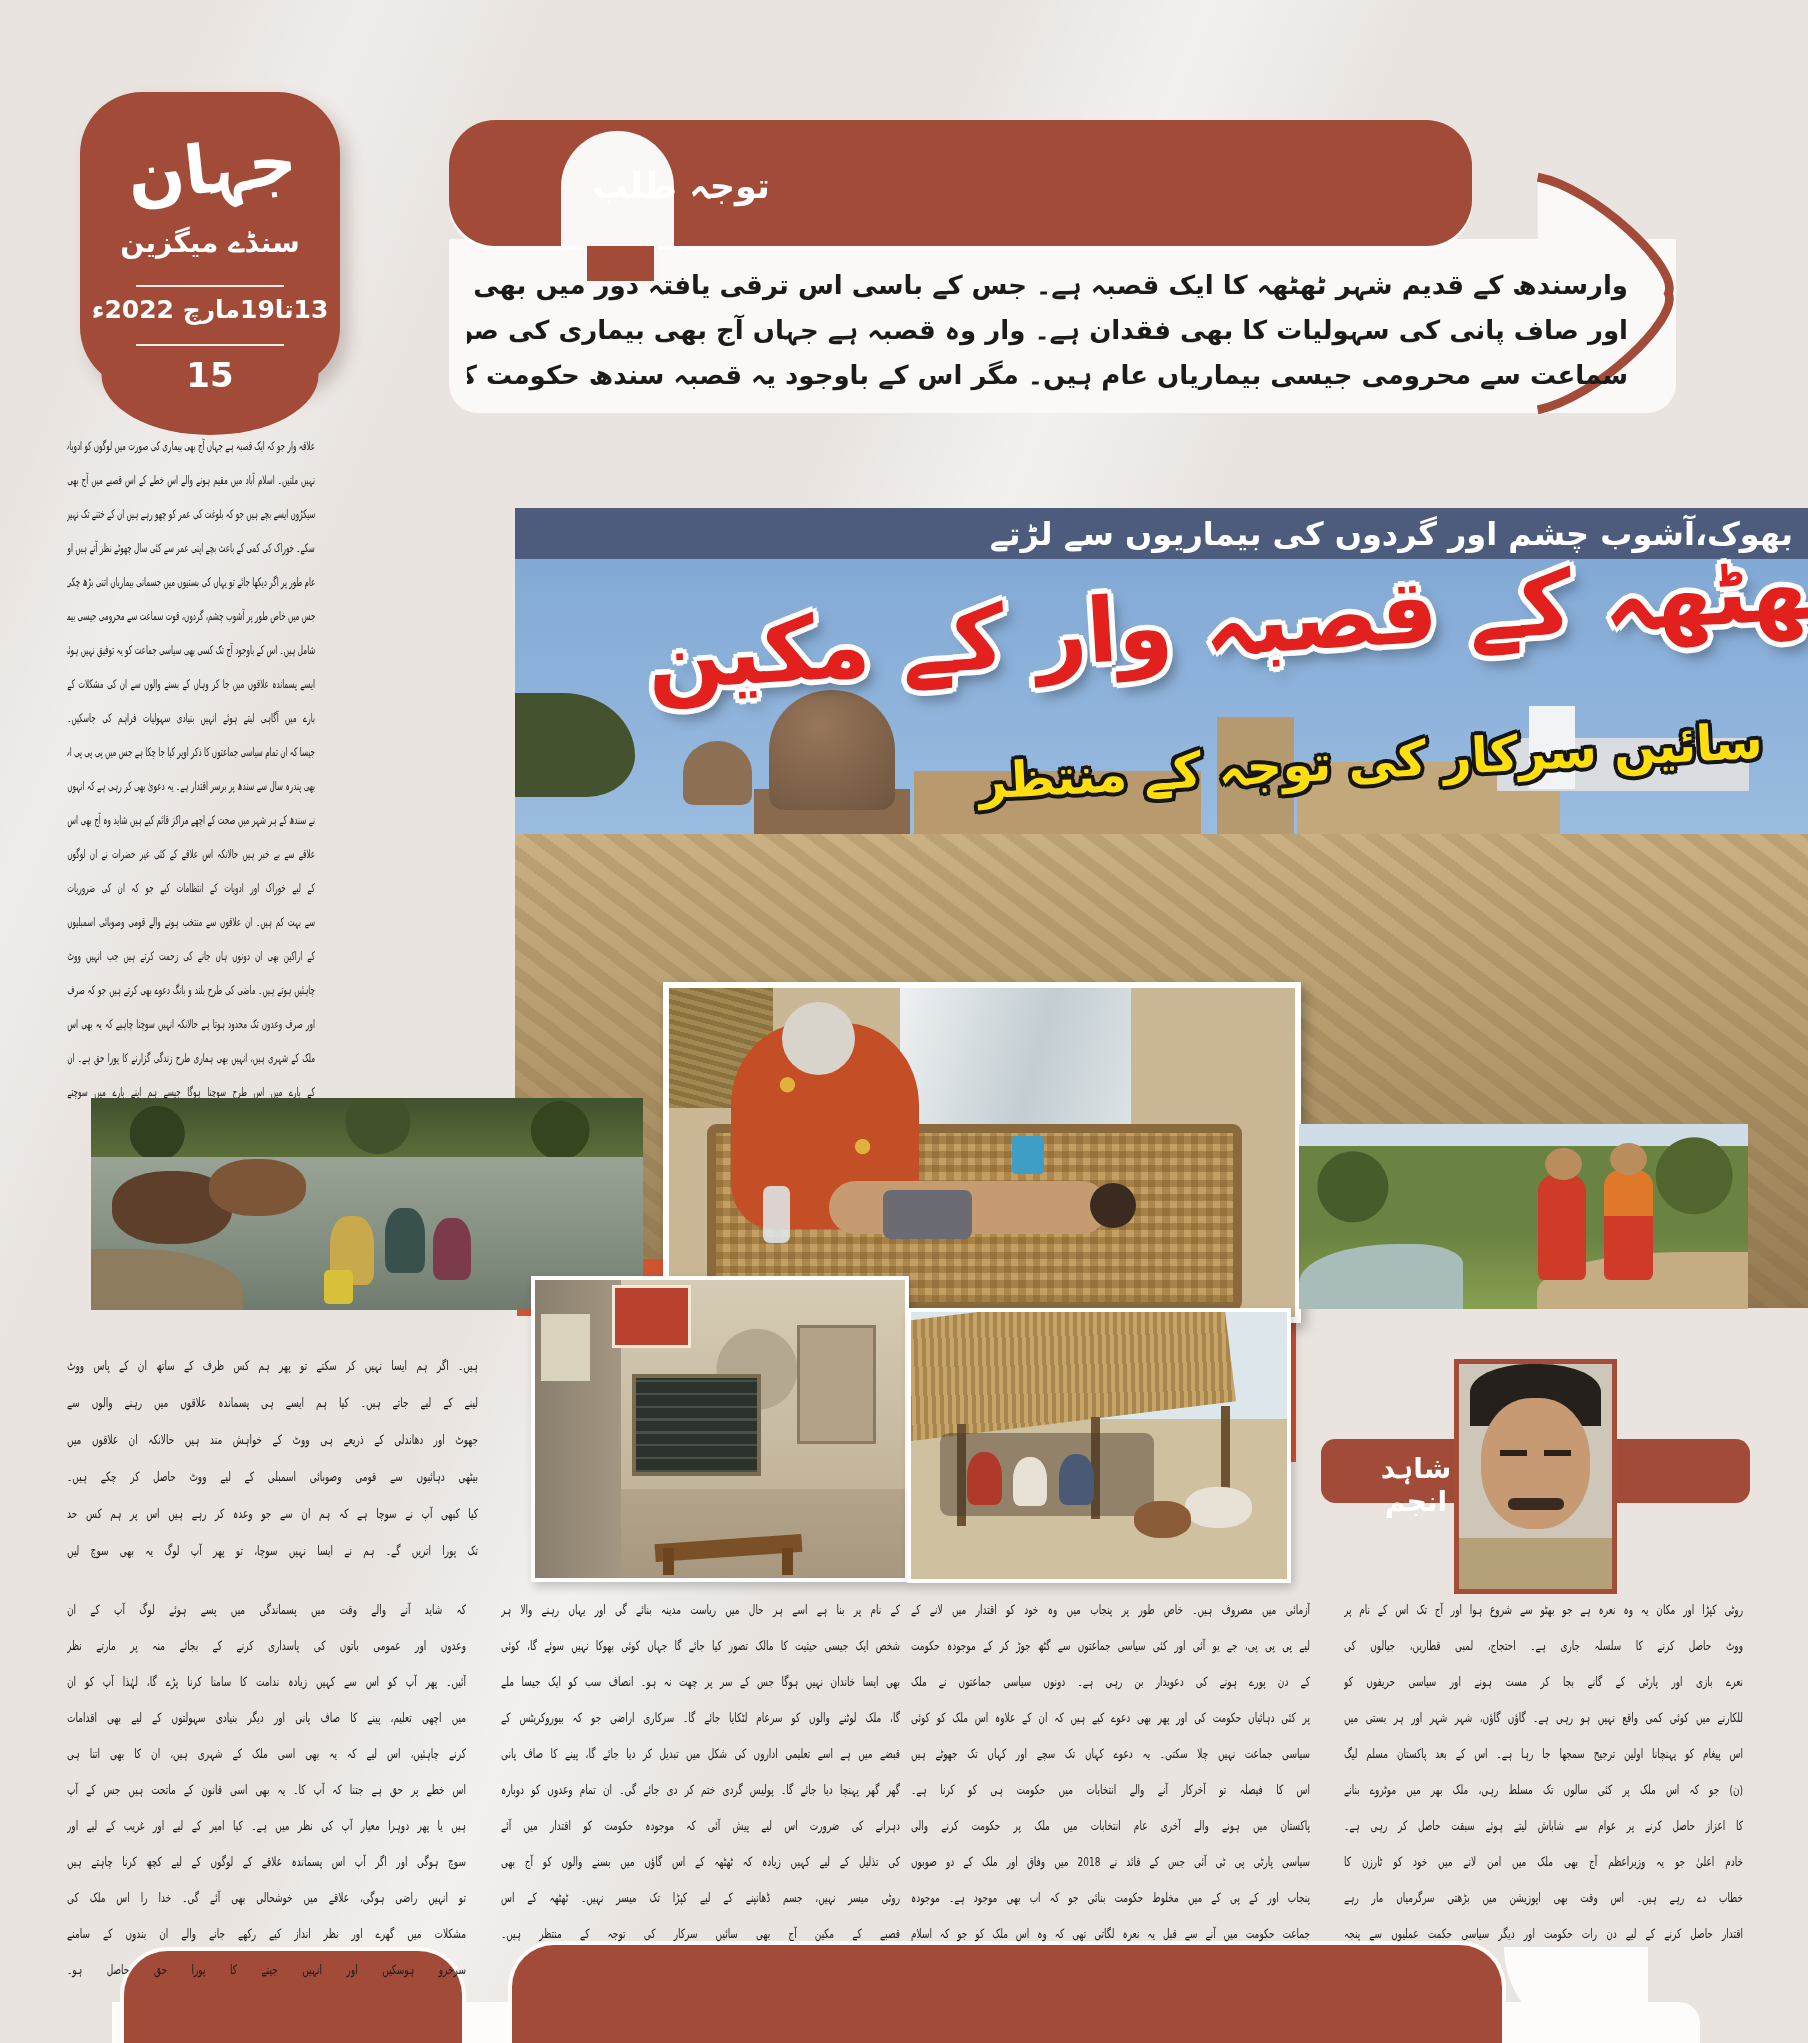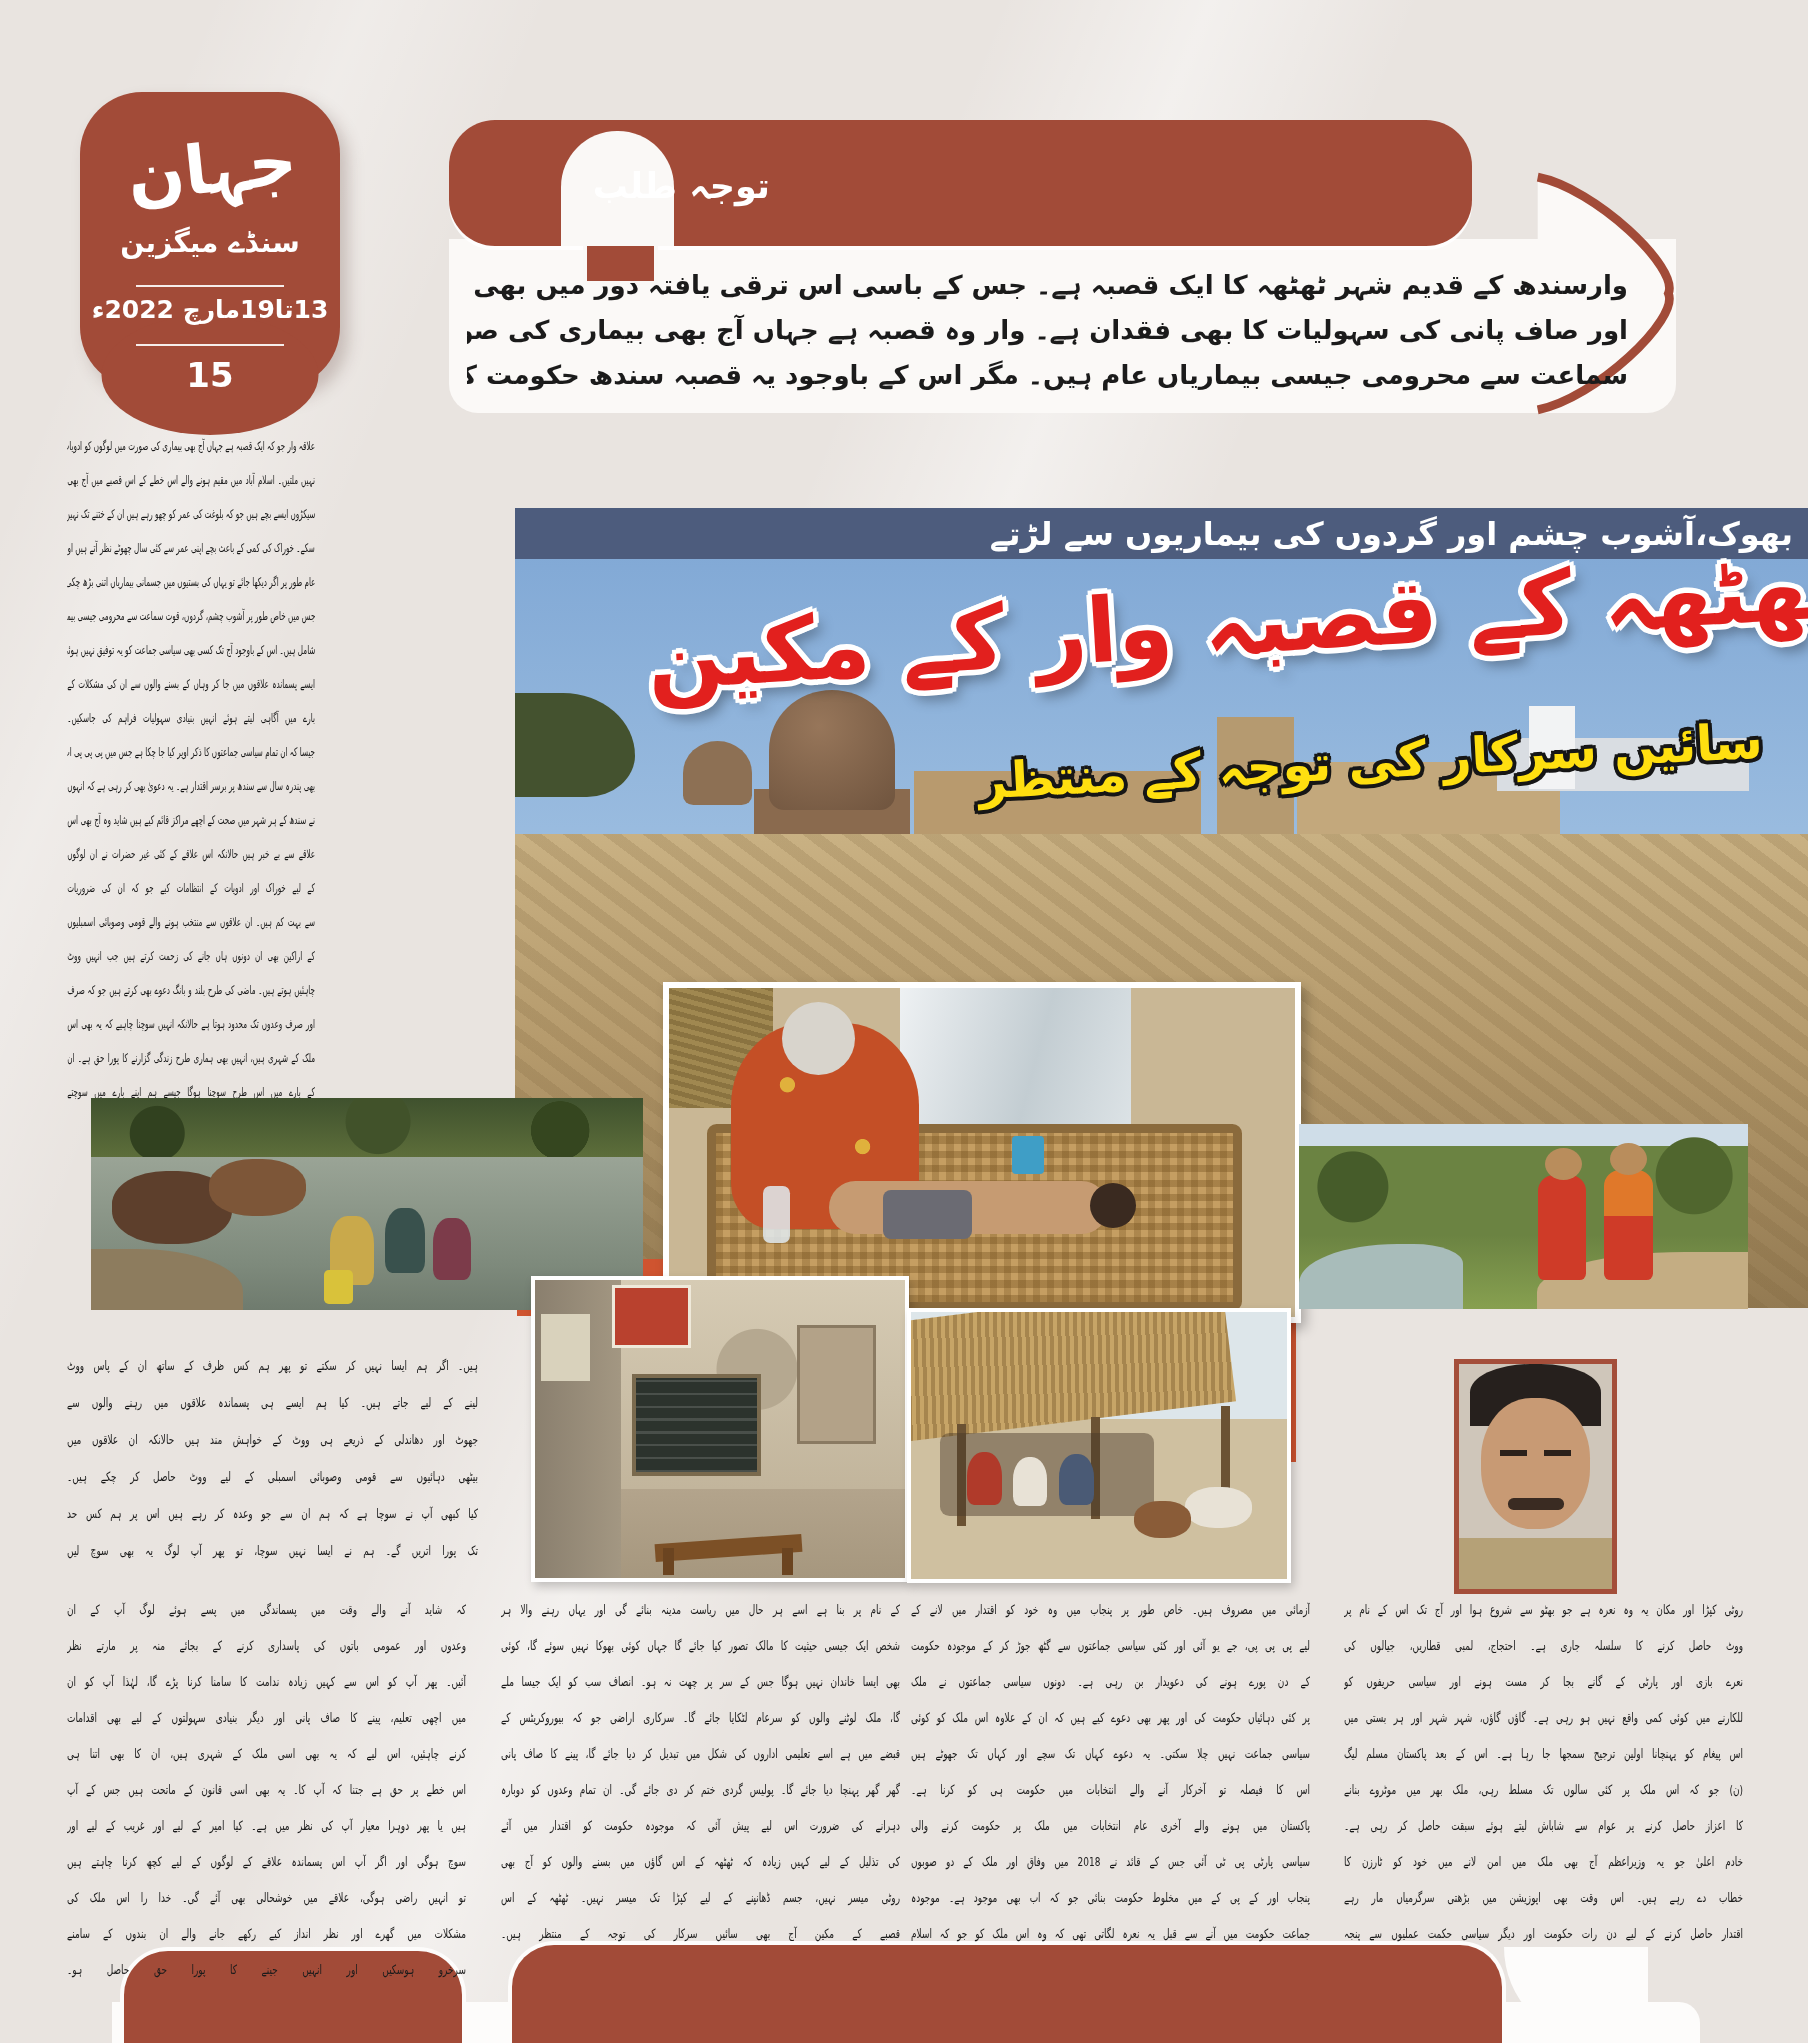--- a/index.html
+++ b/index.html
@@ -289,20 +289,23 @@
     <div class="pole po2"></div>
     <div class="pole po3"></div>
     <div class="shade"></div>
     <div class="person pe1"></div>
     <div class="person pe2"></div>
     <div class="person pe3"></div>
     <div class="goat1"></div>
     <div class="goat2"></div>
   </div>
 
+  <div class="byline-bar">
+    <div class="byline-name">شاہد انجم</div>
+  </div>
   <div class="inset photo-author">
     <div class="hair"></div>
     <div class="face"></div>
     <div class="brow b1"></div>
     <div class="brow b2"></div>
     <div class="mustache"></div>
     <div class="shirt"></div>
   </div>
 
   <div class="ncol col-narrow">

